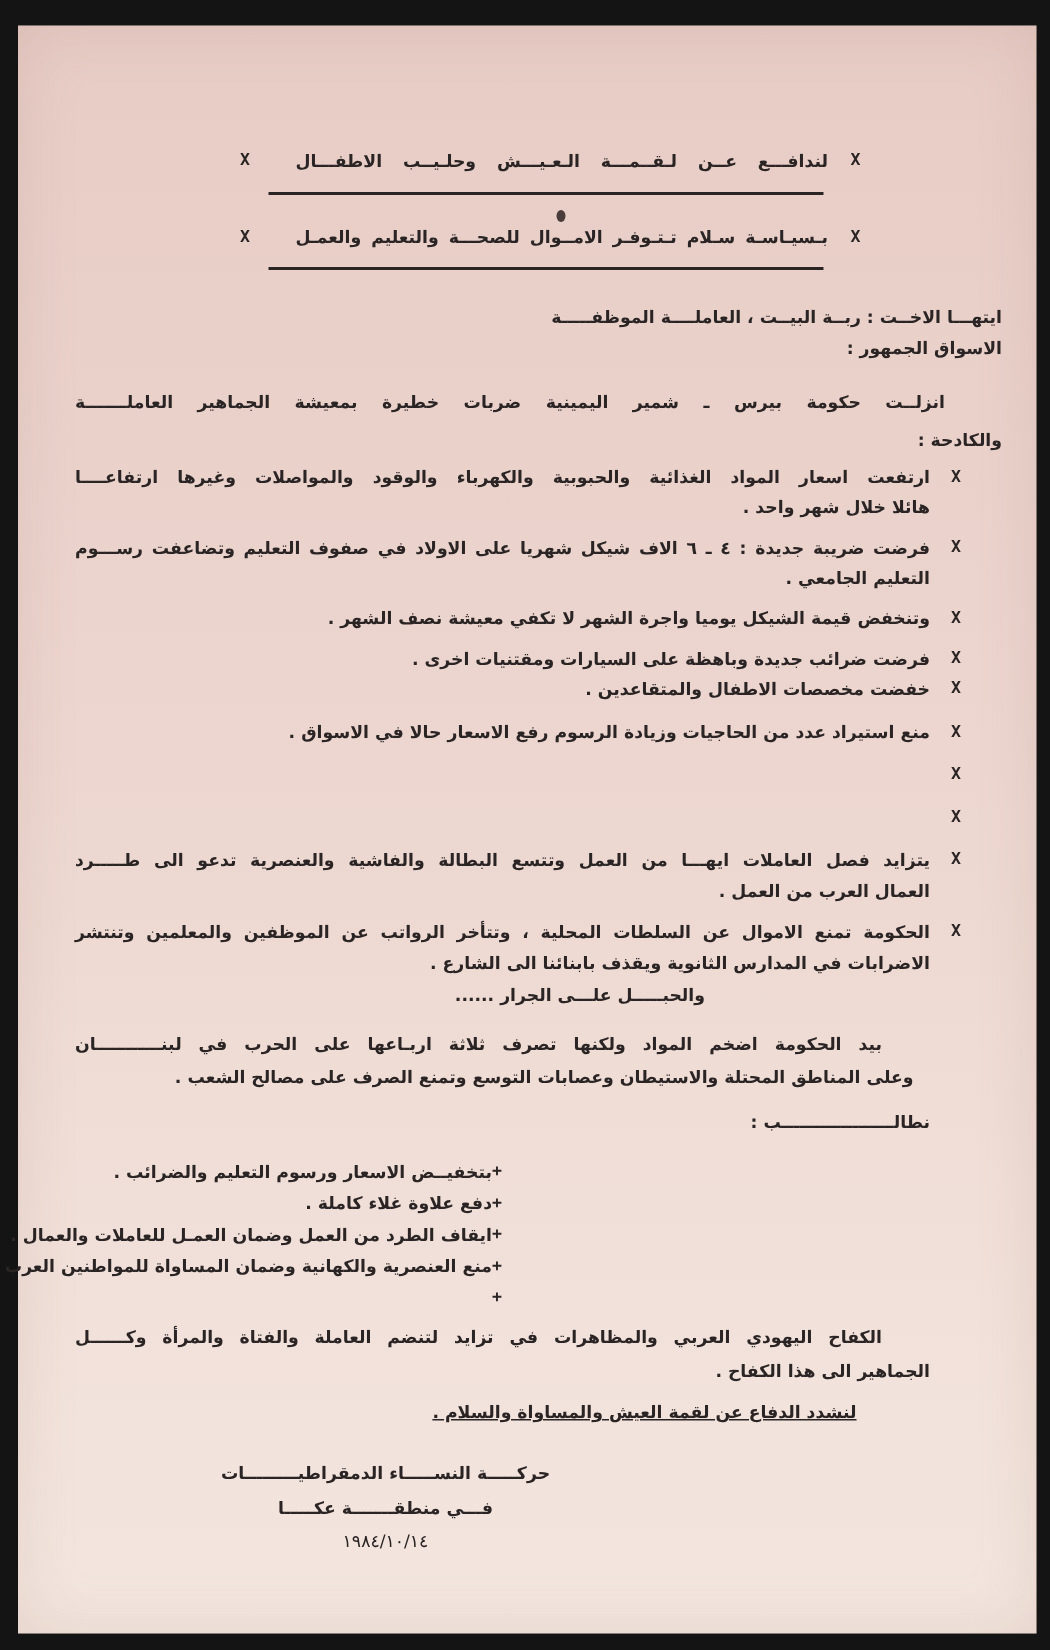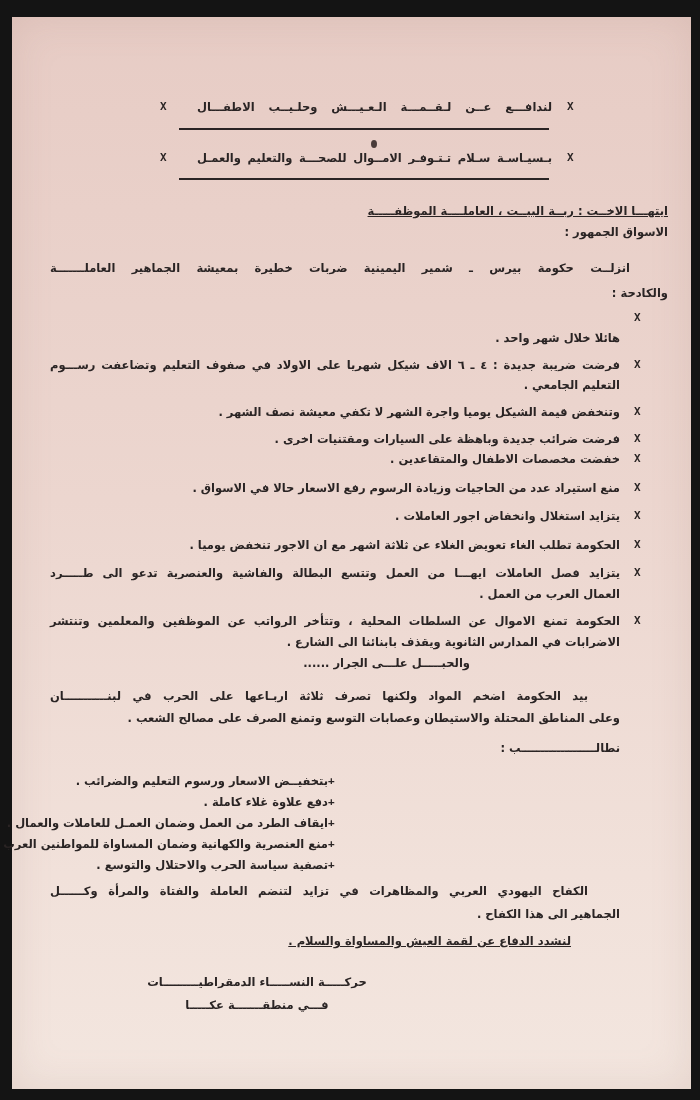--- a/index.html
+++ b/index.html
@@ -68,76 +68,75 @@
   <span class="mark" style="left:148px; top:82px;">X</span>
   <div class="rule" style="left:167px; top:111px; width:370px;"></div>
 
   <span class="mark" style="left:555px; top:133px;">X</span>
   <div class="ln justify" style="left:185px; width:355px; top:133px;">بـسيـاسـة سـلام تـتـوفـر الامــوال للصحـــة والتعليم والعمـل</div>
   <span class="mark" style="left:148px; top:133px;">X</span>
   <div class="rule" style="left:167px; top:161px; width:370px;"></div>
 
   <div class="stain" style="left:359px; top:123px;"></div>
 
-  <div class="ln" style="right:23px; top:186px;text-decoration:underline;">ايتهـــا الاخــت :   ربــة البيــت ، العاملــــة الموظفـــــة</div>
+  <div class="ln" style="right:23px; top:186px;">ايتهـــا الاخــت :   ربــة البيــت ، العاملــــة الموظفـــــة</div>
   <div class="ln" style="right:23px; top:207px;">الاسواق الجمهور :</div>
 
   <div class="ln justify" style="left:38px; width:580px; top:243px;">انزلــت حكومة بيرس ـ شمير اليمينية   ضربات خطيرة بمعيشة الجماهير العاملـــــــة</div>
   <div class="ln" style="right:23px; top:268px;">والكادحة :</div>
 
   <span class="mark" style="left:622px; top:293px;">X</span>
+  <div class="ln justify" style="left:38px; width:570px; top:293px;">ارتفعت اسعار المواد الغذائية والحبوبية والكهرباء والوقود والمواصلات وغيرها ارتفاعــــا</div>
   <div class="ln" style="right:71px; top:313px;">هائلا خلال شهر واحد .</div>
 
   <span class="mark" style="left:622px; top:340px;">X</span>
   <div class="ln justify" style="left:38px; width:570px; top:340px;">فرضت ضريبة جديدة  :  ٤ ـ ٦  الاف شيكل شهريا على الاولاد في صفوف التعليم  وتضاعفت رســـوم</div>
   <div class="ln" style="right:71px; top:360px;">التعليم الجامعي .</div>
 
   <span class="mark" style="left:622px; top:387px;">X</span>
   <div class="ln" style="right:71px; top:387px;">وتنخفض قيمة الشيكل يوميا واجرة الشهر لا تكفي معيشة نصف الشهر .</div>
 
   <span class="mark" style="left:622px; top:414px;">X</span>
   <div class="ln" style="right:71px; top:414px;">فرضت ضرائب جديدة وباهظة على السيارات ومقتنيات اخرى .</div>
 
   <span class="mark" style="left:622px; top:434px;">X</span>
   <div class="ln" style="right:71px; top:434px;">خفضت مخصصات الاطفال والمتقاعدين .</div>
 
   <span class="mark" style="left:622px; top:463px;">X</span>
   <div class="ln" style="right:71px; top:463px;margin-left:28px;">منع استيراد عدد من الحاجيات وزيادة الرسوم  رفع الاسعار حالا في الاسواق .</div>
 
   <span class="mark" style="left:622px; top:491px;">X</span>
-  <div class="ln" style="right:71px; top:491px;">يتزايد استغلال وانخفاض اجور العاملات .</div>
 
   <span class="mark" style="left:622px; top:520px;">X</span>
-  <div class="ln" style="right:71px; top:520px;">الحكومة  تطلب الغاء تعويض الغلاء عن ثلاثة  اشهر مع  ان الاجور تنخفض يوميا .</div>
 
   <span class="mark" style="left:622px; top:548px;">X</span>
   <div class="ln justify" style="left:38px; width:570px; top:548px;">يتزايد فصل العاملات ايهـــا من العمل  وتتسع البطالة والفاشية والعنصرية تدعو الى طـــــرد</div>
   <div class="ln" style="right:71px; top:569px;">العمال العرب من العمل .</div>
 
   <span class="mark" style="left:622px; top:596px;">X</span>
   <div class="ln justify" style="left:38px; width:570px; top:596px;">الحكومة تمنع الاموال عن السلطات المحلية  ،  وتتأخر الرواتب عن الموظفين والمعلمين وتنتشر</div>
   <div class="ln" style="right:71px; top:617px;">الاضرابات في المدارس الثانوية ويقذف بابنائنا الى الشارع .</div>
   <div class="ln" style="right:221px; top:638px;">والحبـــــل علـــى الجرار ......</div>
 
   <div class="ln justify" style="left:38px; width:538px; top:671px;">بيد الحكومة  اضخم  المواد ولكنها تصرف ثلاثة  اربـاعها  على الحرب في لبنـــــــــــان</div>
-  <div class="ln" style="right:71px; top:693px;">وعلى المناطق المحتلة  والاستيطان وعصابات التوسع وتمنع الصرف على مصالح الشعب .</div>
+  <div class="ln" style="right:82px; top:693px;">وعلى المناطق المحتلة  والاستيطان وعصابات التوسع وتمنع الصرف على مصالح الشعب .</div>
 
   <div class="ln" style="right:71px; top:723px;">نطالـــــــــــــــــــب :</div>
 
   <span class="mark" style="left:316px; top:756px;">+</span>
   <div class="ln" style="right:363px; top:756px;">بتخفيــض  الاسعار ورسوم التعليم والضرائب .</div>
   <span class="mark" style="left:316px; top:777px;">+</span>
   <div class="ln" style="right:363px; top:777px;">دفع علاوة غلاء كاملة .</div>
   <span class="mark" style="left:316px; top:798px;">+</span>
   <div class="ln" style="right:363px; top:798px;">ايقاف الطرد من العمل وضمان العمـل  للعاملات والعمال .</div>
   <span class="mark" style="left:316px; top:819px;">+</span>
   <div class="ln" style="right:363px; top:819px;">منع العنصرية والكهانية وضمان المساواة للمواطنين العرب .</div>
   <span class="mark" style="left:316px; top:840px;">+</span>
-  <div class="ln" style="right:363px; top:840px;">تصفية سياسة الحرب والاحتلال والتوسع .</div>
 
   <div class="ln justify" style="left:38px; width:538px; top:866px;">الكفاح اليهودي العربي والمظاهرات في تزايد لتنضم العاملة والفتاة والمرأة وكــــــل</div>
   <div class="ln" style="right:71px; top:889px;">الجماهير الى هذا الكفاح .</div>
   <div class="ln" style="right:120px; top:916px;text-decoration:underline;">لنشدد الدفاع عن لقمة العيش والمساواة والسلام .</div>
 
   <div class="ln" style="left:110px; width:270px; text-align:center; top:980px;">فـــي منطقـــــــة عكـــــا</div>
   <div class="ln" style="left:110px; width:270px; text-align:center; top:957px;">حركـــــة النســـــاء الدمقراطيـــــــــات</div>
+  <div class="ln" style="left:110px; width:270px; text-align:center; top:1002px; font-weight:normal;">١٩٨٤/١٠/١٤</div>
 
 </div>
 
 </body></html>

